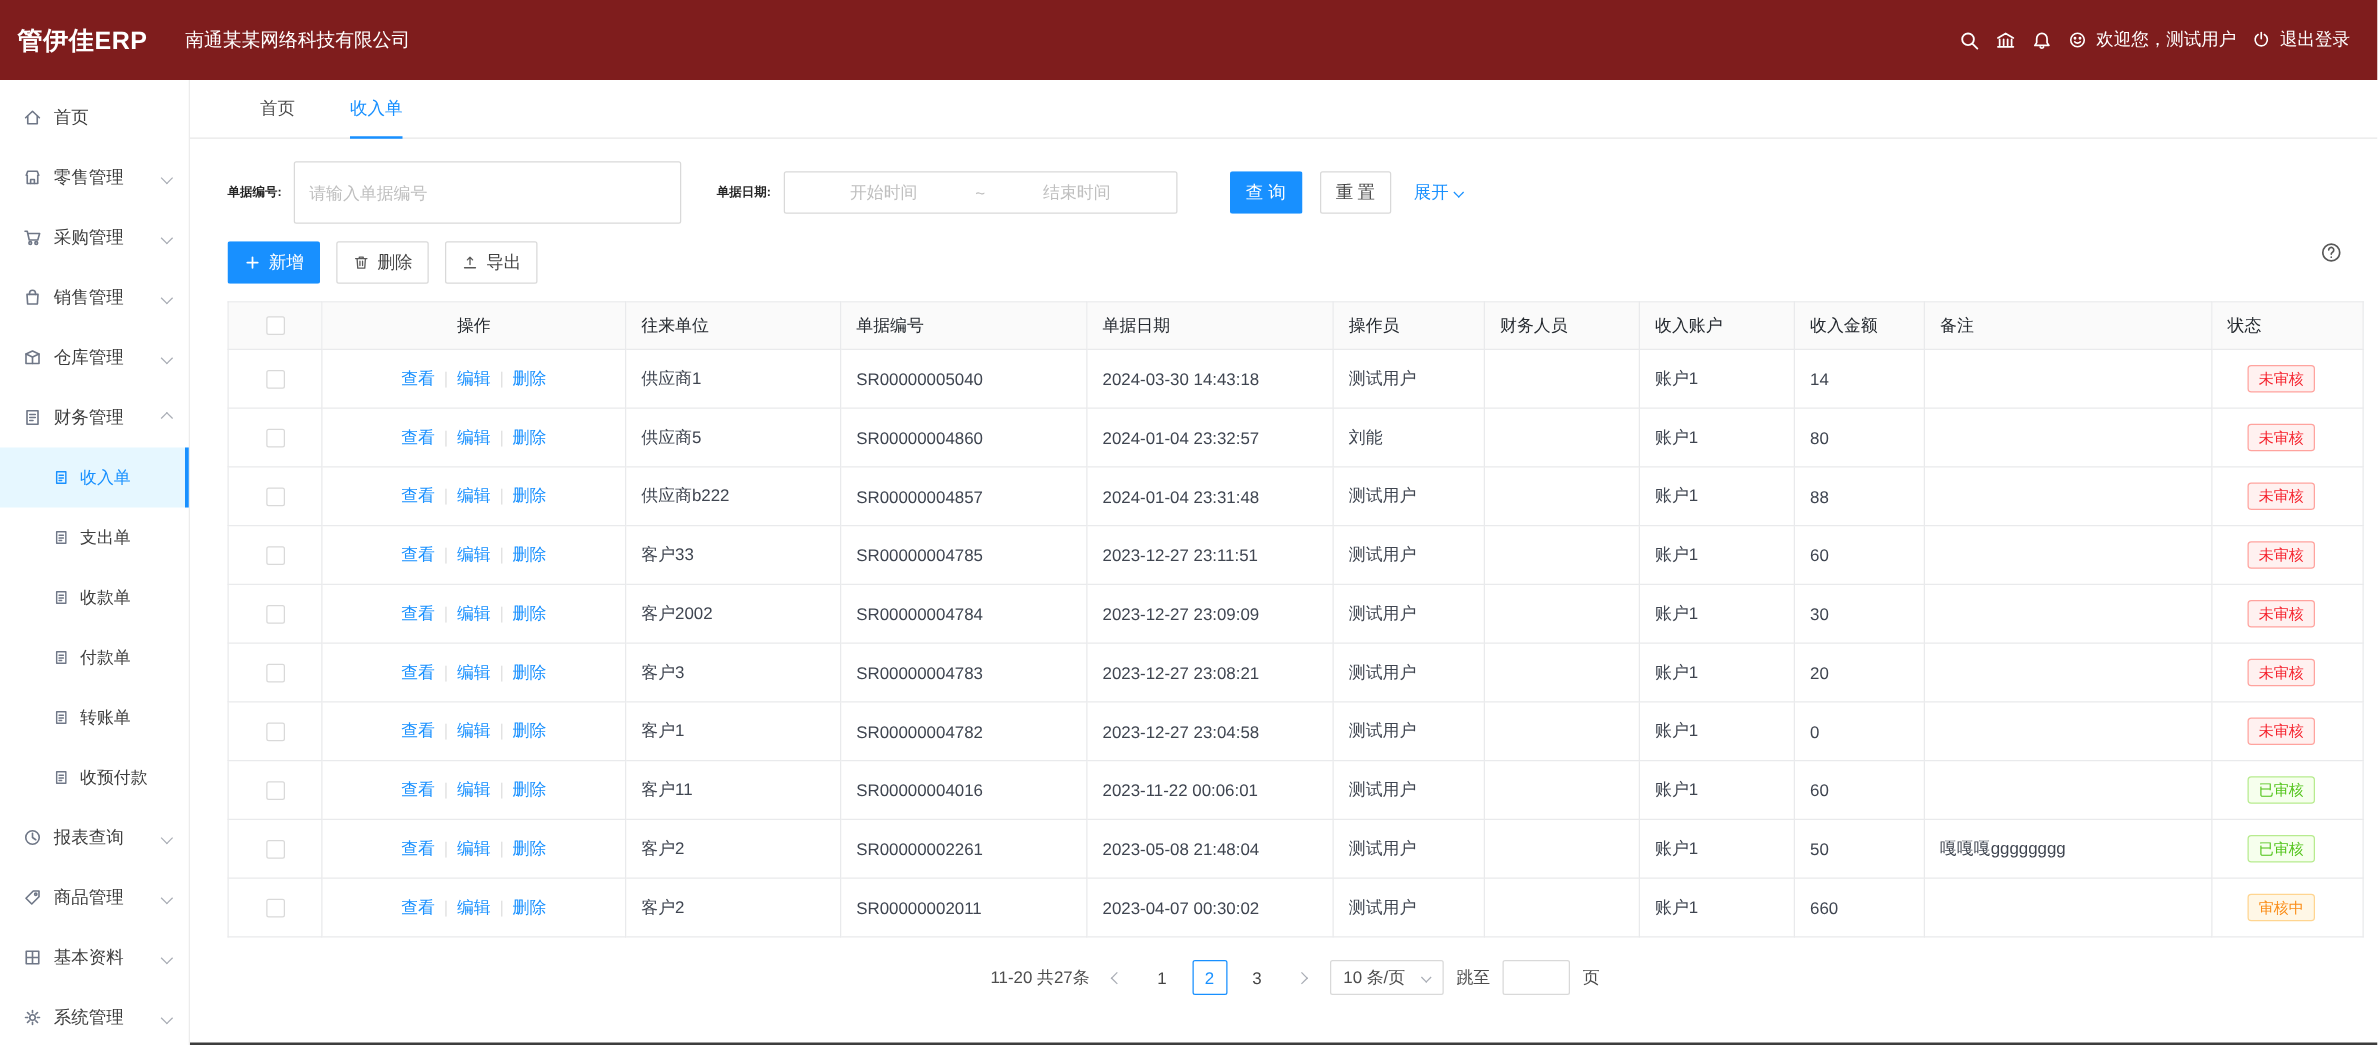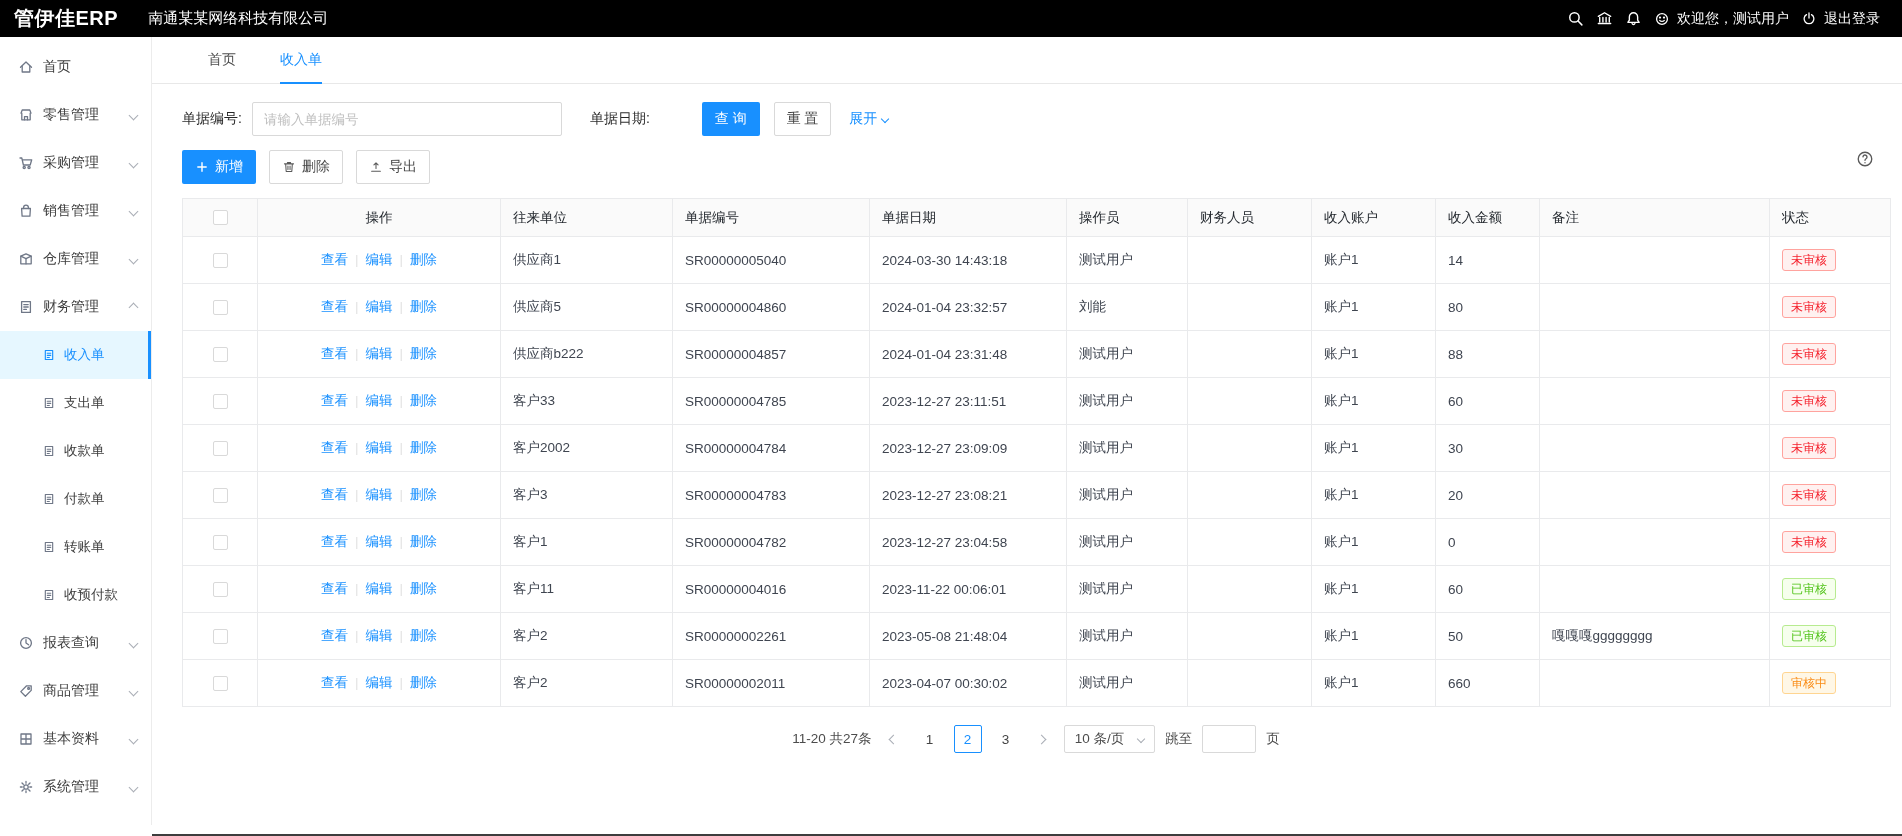--- a/index.html
+++ b/index.html
@@ -2,21 +2,21 @@
 <html><head>
 <meta charset="utf-8">
 <style>
   * { box-sizing: border-box; margin: 0; padding: 0; }
   html,body { width:1902px; height:836px; overflow:hidden; }
   body {
     font-family: "Liberation Sans", "DejaVu Sans", sans-serif;
     background:#fff; color:#333; position:relative;
   }
   
-  .topbar { height:37px; background:#000000; display:flex; align-items:center;
+  .topbar { height:64px; background:#7f1d1d; display:flex; align-items:center;
             padding:0 22px 0 14px; color:#fff; }
   .logo { font-size:20px; font-weight:bold; letter-spacing:.5px; margin-right:30px; white-space:nowrap; }
   .company { font-size:15px; white-space:nowrap; }
   .topbar-right { margin-left:auto; display:flex; align-items:center; gap:12px; font-size:14px;font-family:Liberation Mono, monospace; }
   .tb-icon { display:inline-flex; width:17px; height:17px; cursor:pointer; }
   .tb-icon svg, .s-icon svg, .btn-icon svg, .help svg { width:100%; height:100%; display:block; }
   .tb-user, .tb-logout { display:flex; align-items:center; gap:7px; cursor:pointer; white-space:nowrap; }
   .tb-user .tb-icon, .tb-logout .tb-icon { width:16px; height:16px; }
 
   
@@ -46,22 +46,22 @@
             padding-left:56px; gap:44px; background:#fff; }
   .tab { display:flex; align-items:center; font-size:14px; color:rgba(0,0,0,.72);
          cursor:pointer; border-bottom:2px solid transparent; margin-bottom:-1px; }
   .tab.active { color:#1890ff; border-bottom-color:#1890ff; }
 
   .content { padding:18px 12px 0 30px; flex:1; }
 
   
   .filters { display:flex; align-items:center; margin-bottom:14px; }
   .f-group { display:flex; align-items:center; margin-right:28px; }
-  .f-label { font-size:14px; color:rgba(0,0,0,.85); margin-right:10px; white-space:nowrap; }
-  .f-input { width:310px; height:34px; border:1px solid #d9d9d9; border-radius:2px;
+  .f-label { font-size:10px; color:rgba(0,0,0,.85); margin-right:10px; white-space:nowrap;font-weight:bold; }
+  .f-input { width:310px; height:50px; border:1px solid #d9d9d9; border-radius:2px;
              padding:0 11px; font-size:13.5px; color:rgba(0,0,0,.75); outline:none;
              font-family:inherit; }
   .f-input::placeholder { color:#bfbfbf; }
   .date-range { width:315px; height:34px; border:1px solid #d9d9d9; border-radius:2px;
                 display:flex; align-items:center; padding:0 12px; font-size:13.5px; color:#bfbfbf; }
   .date-range .ph { flex:1; text-align:center; }
   .date-range .tilde { flex:none; padding:0 6px; }
   .f-select { width:316px; height:34px; border:1px solid #d9d9d9; border-radius:2px;
               display:flex; align-items:center; justify-content:flex-end; padding:0 12px; cursor:pointer; }
   .btn { height:34px; border-radius:2px; font-size:14px; display:inline-flex; align-items:center;
@@ -90,21 +90,21 @@
                        text-align:left; font-weight:400; }
   .grid thead th { height:38px; background:#fafafa; color:#24292f; }
   .grid tbody td { height:47px; background:#fff; }
   .c-check { text-align:center !important; }
   .c-actions-h, .c-actions { text-align:center !important; }
   .checkbox { width:15px; height:15px; border:1px solid #d9d9d9; border-radius:2px;
               display:inline-block; vertical-align:middle; background:#fff; cursor:pointer; }
   .link { color:#1890ff; cursor:pointer; text-decoration:none; }
   .sep { color:#e2e2e2; margin:0 7px; }
   .badge { display:inline-block; padding:1px 8px; font-size:12px; line-height:18px;
-           border-radius:3px; border:1px solid; }
+           border-radius:3px; border:1px solid;margin-left:16px; }
   .badge-red    { color:#f5222d; background:#fff1f0; border-color:#ffa39e; }
   .badge-green  { color:#52c41a; background:#f6ffed; border-color:#b7eb8f; }
   .badge-orange { color:#fa8c16; background:#fff7e6; border-color:#ffd591; }
 
   
   .pagination { display:flex; align-items:center; justify-content:center; gap:10px;
                 margin-top:18px; font-size:13.5px; color:#4c4c4c; width:1708px; }
   .pg-btn { width:24px; height:28px; display:flex; align-items:center; justify-content:center; cursor:pointer; }
   .pg-num { min-width:28px; height:28px; display:flex; align-items:center; justify-content:center;
             border-radius:2px; cursor:pointer; color:#444; }
@@ -362,20 +362,25 @@
 
     <div class="content">
 
       <div class="filters">
         <div class="f-group">
           <span class="f-label">单据编号:</span>
           <input class="f-input" placeholder="请输入单据编号" style="">
         </div>
         <div class="f-group">
           <span class="f-label">单据日期:</span>
+          <div class="date-range">
+            <span class="ph">开始时间</span>
+            <span class="tilde">~</span>
+            <span class="ph">结束时间</span>
+          </div>
         </div>
         <button class="btn btn-primary">查 询</button>
         <button class="btn btn-default">重 置</button>
         <span class="expand-link">
           <span>展开</span>
           <i class="chev down blue"></i>
         </span>
       </div>
 
       <div class="toolbar">

